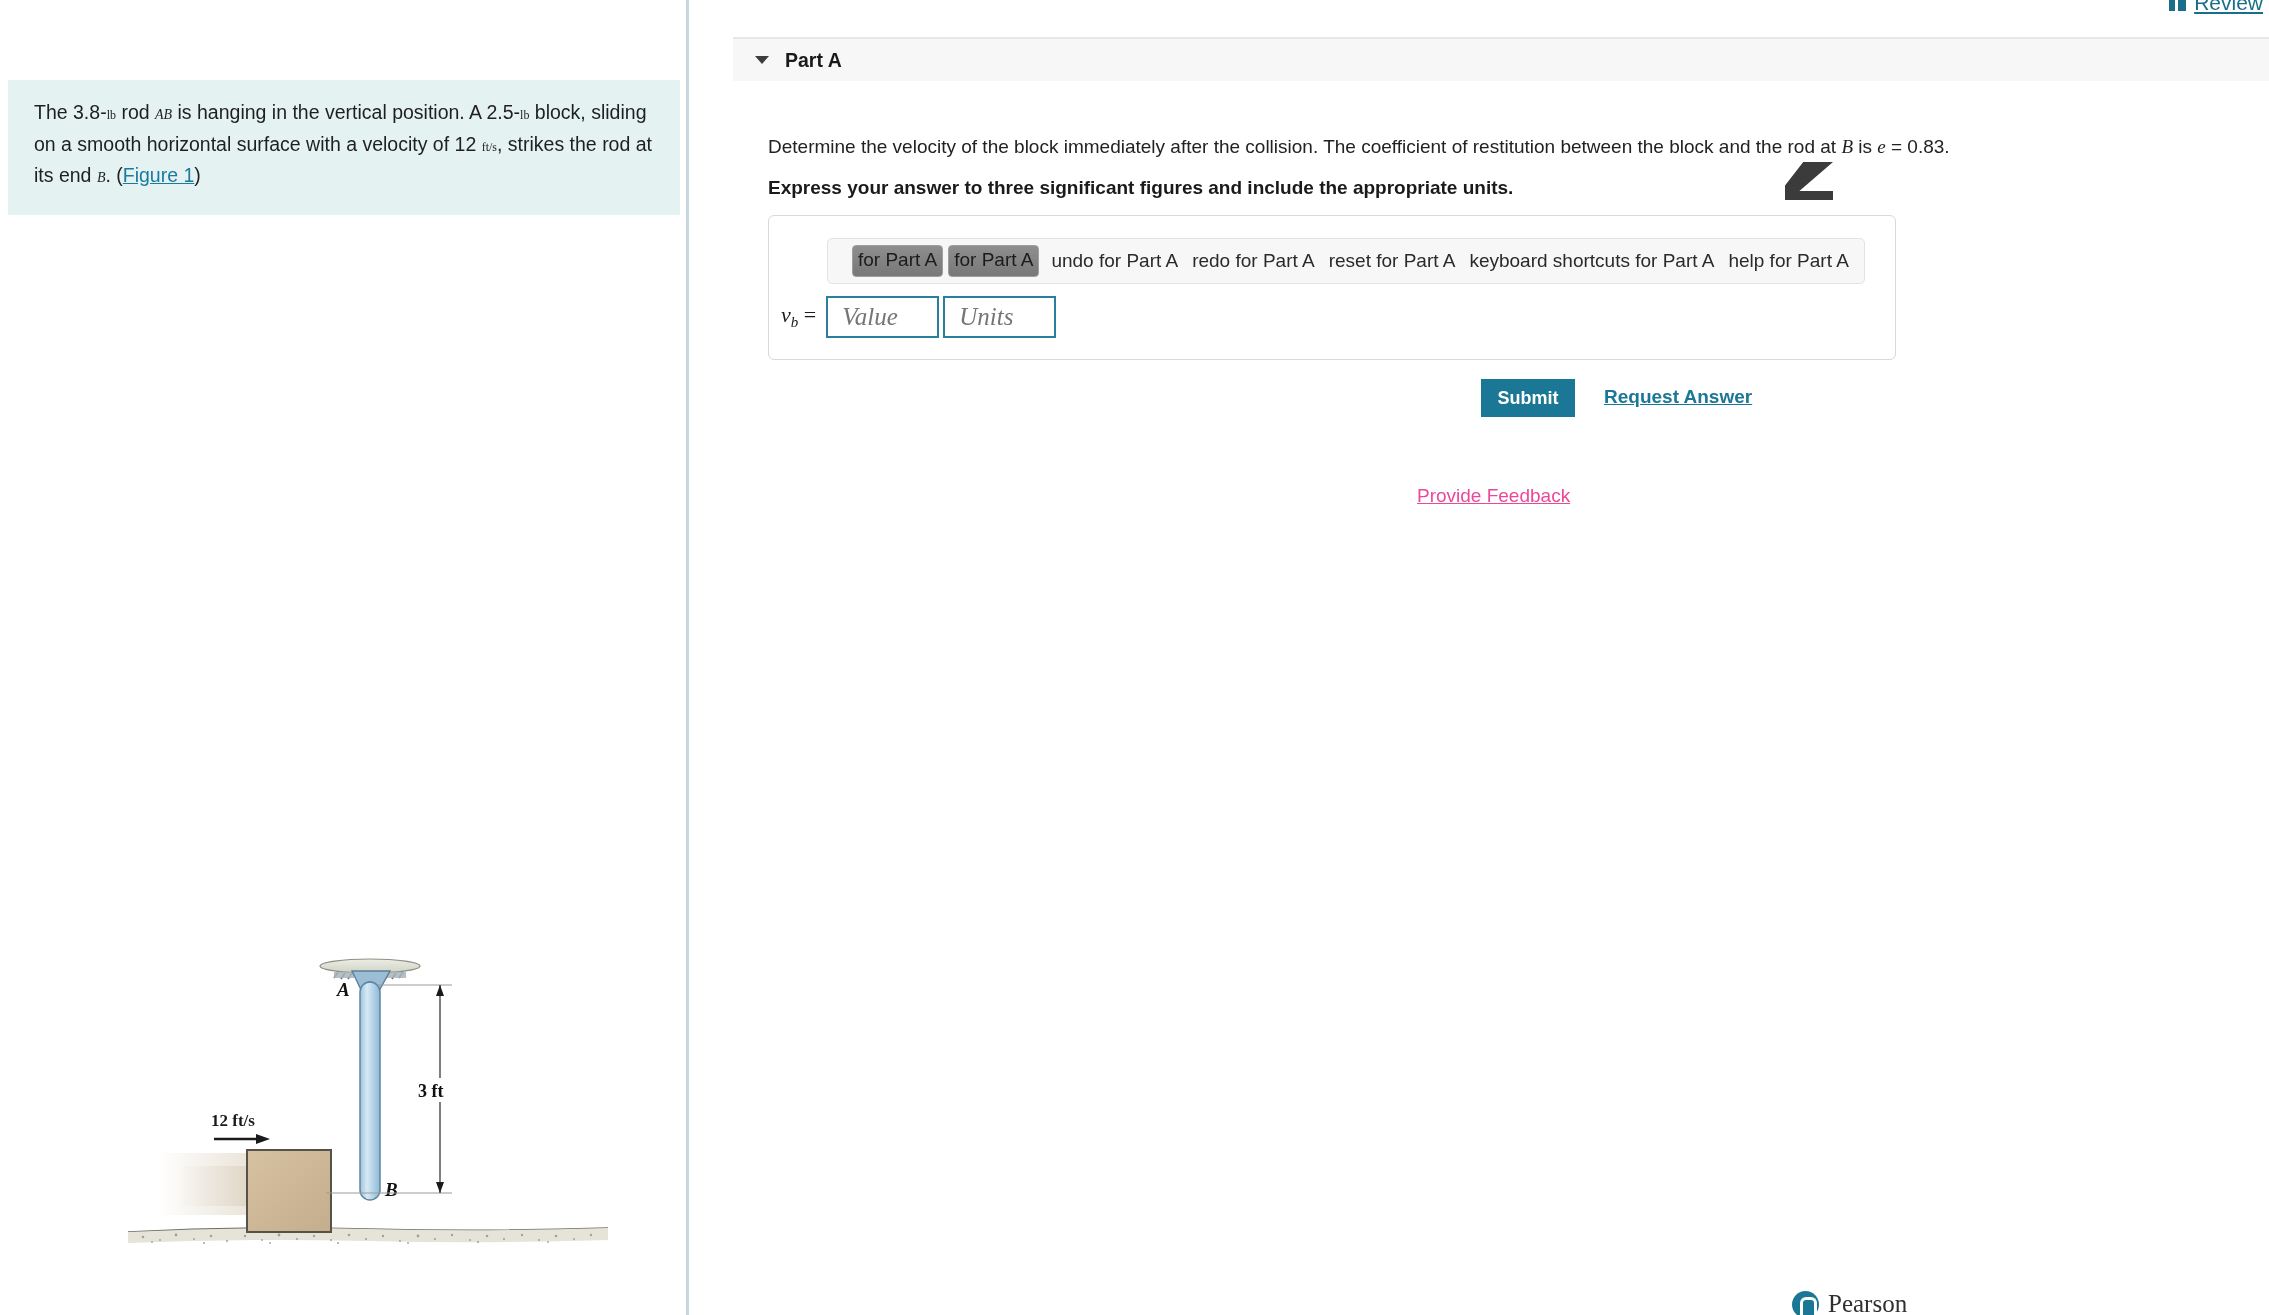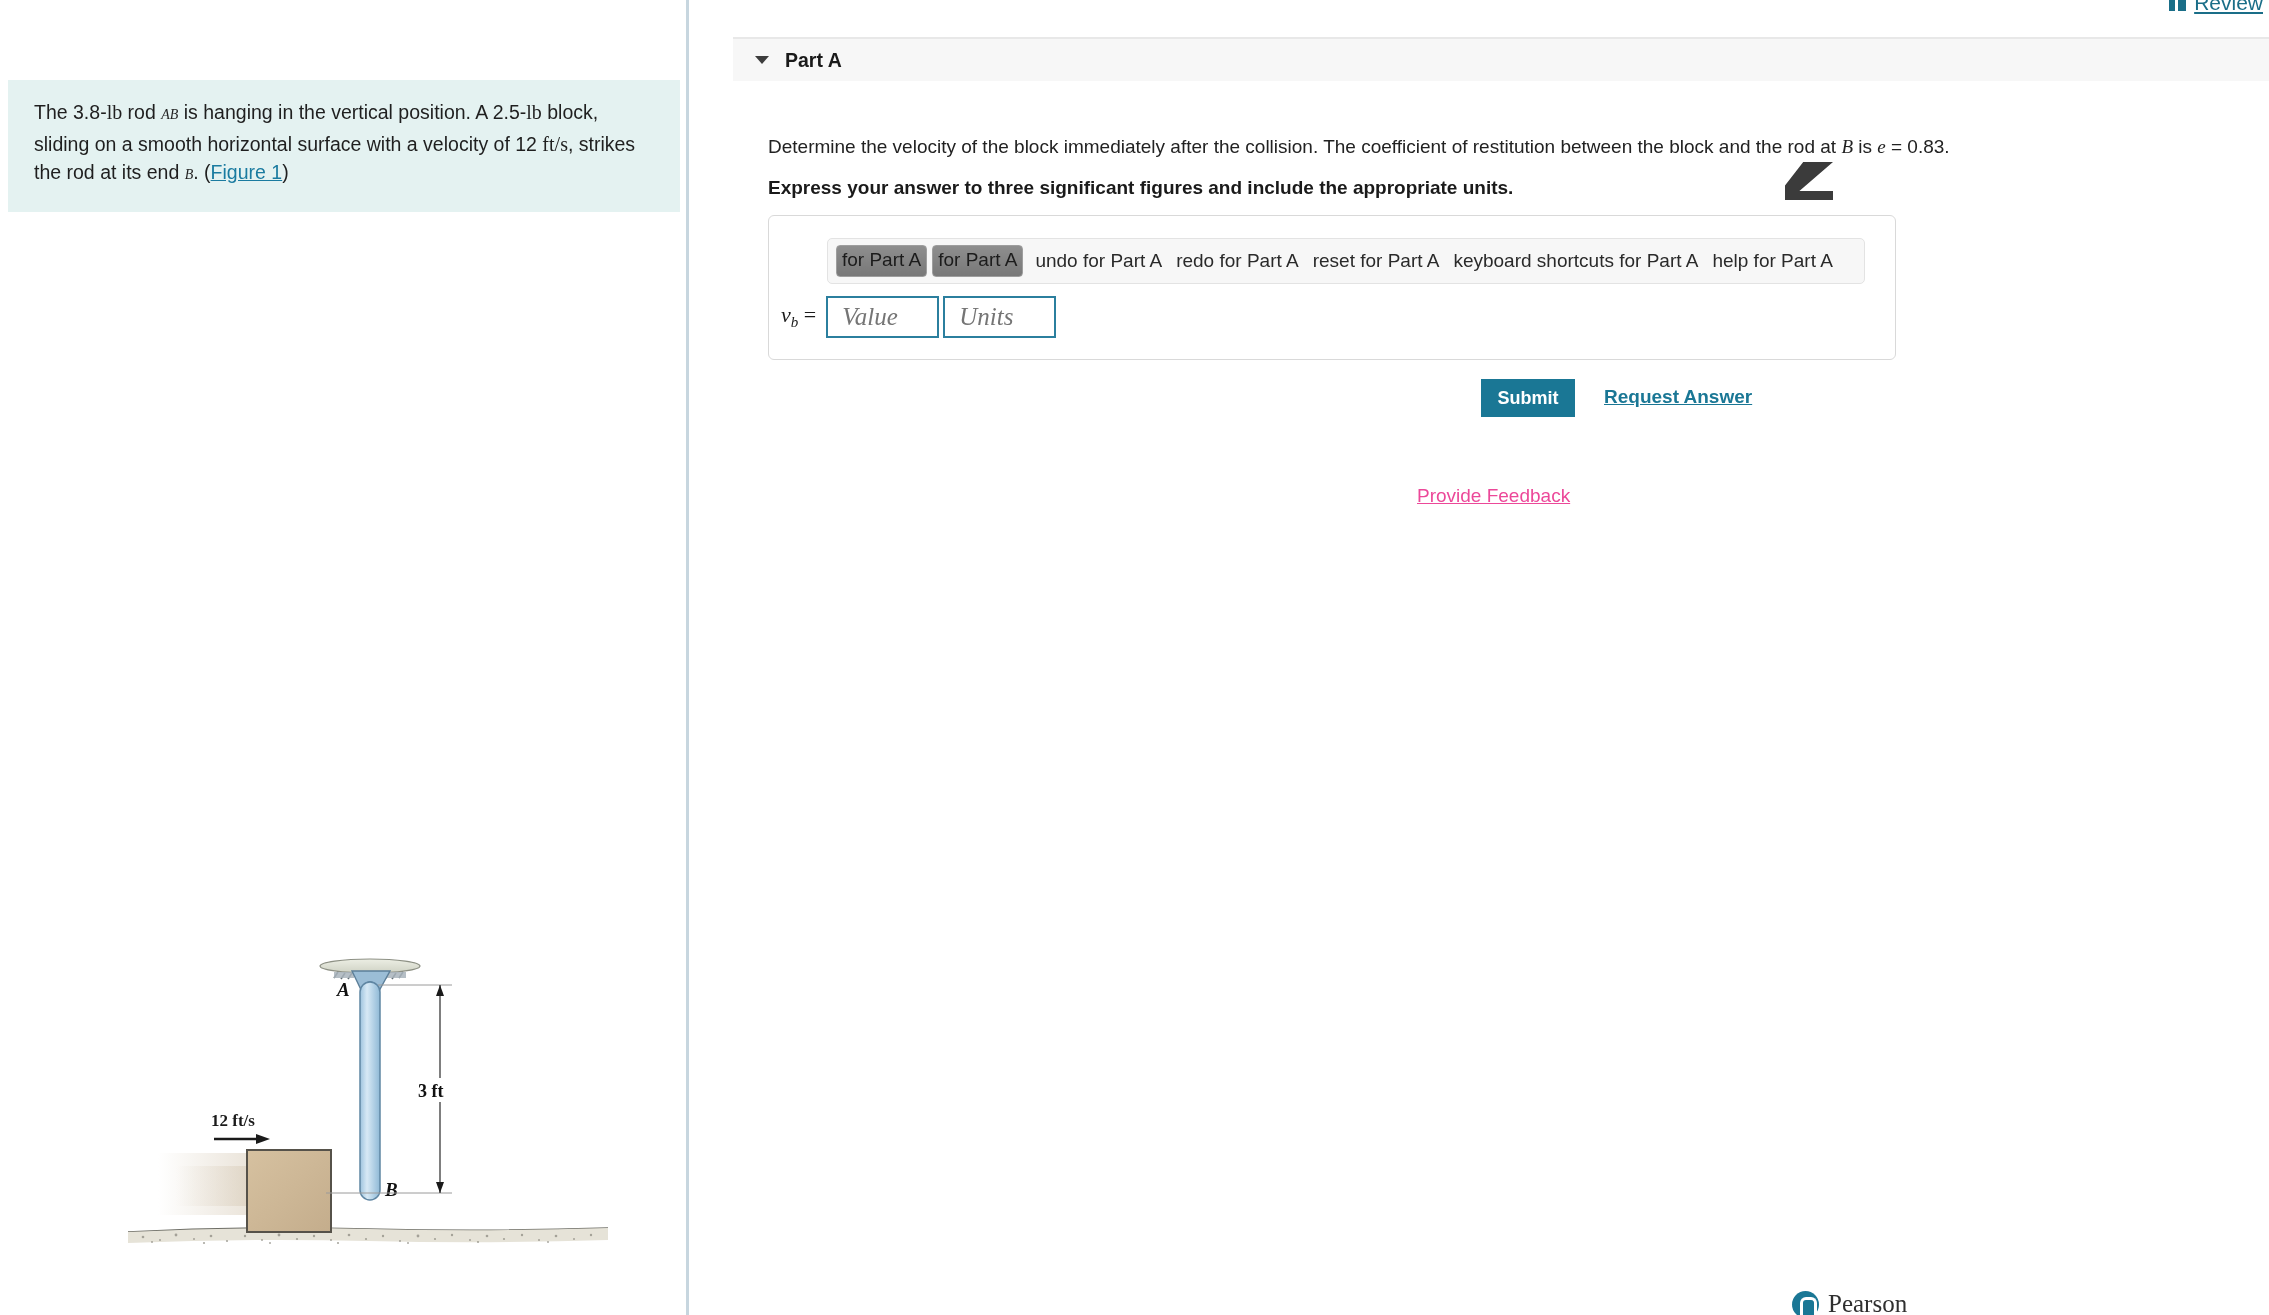--- a/index.html
+++ b/index.html
@@ -24,21 +24,21 @@
     position: absolute; left: 8px; top: 78px;
     width: 672px;
     background: #e4f2f1;
     border-top: 2px solid #ffffff;
     padding: 18px 26px 22px 26px;
     font-size: 19.5px;
     line-height: 28.5px;
     color: #1f1f1f;
   }
   #problem-statement .mathit { font-size: 14px; }
-  #problem-statement .unit { font-family: "Liberation Serif", serif; font-size: 20px; }
+  #problem-statement .unit { font-family: "Liberation Serif", serif; font-size: 12px; }
   .figlink { color: #1a7ba0; text-decoration: underline; cursor: pointer; }
 
   
   #figure-panel {
     position: absolute; left: 8px; top: 938px;
     width: 672px;
   }
   #figure-head {
     position: relative;
     height: 52px;
@@ -129,21 +129,21 @@
     border-radius: 6px;
     background: #ffffff;
   }
   #math-toolbar {
     position: absolute; left: 58px; top: 22px;
     width: 1038px; height: 46px;
     background: #f7f7f7;
     border: 1px solid #e3e3e3;
     border-radius: 5px;
     display: flex; align-items: center;
-    padding-left: 8px;
+    padding-left: 24px;
     gap: 0px;
     overflow: hidden;
   }
   .tb-btn {
     background: linear-gradient(to bottom, #8e8e8e, #787878);
     border: 1px solid #9e9e9e;
     border-radius: 4px;
     color: #1b1b1b;
     font-size: 19px;
     padding: 3px 5px 5px 5px;

